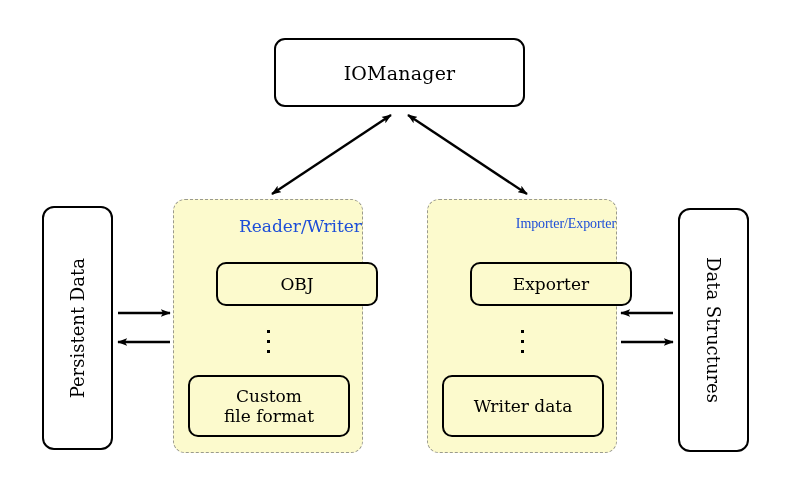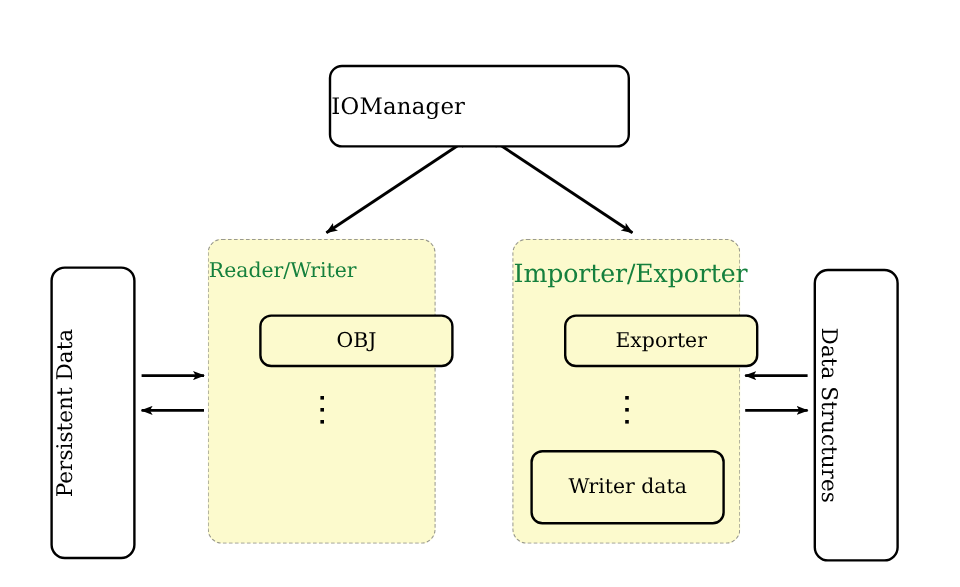--- a/index.html
+++ b/index.html
@@ -13,23 +13,23 @@
     height: 489px;
     background: #ffffff;
     font-family: "DejaVu Serif", "Liberation Serif", serif;
     overflow: hidden;
   }
   .node {
     position: absolute;
     box-sizing: border-box;
     display: flex;
     align-items: center;
+    justify-content: center;
     text-align: center;
     color: #000000;
-    margin-top: 16px;
   }
 
   
   #io-manager {
     left: 274px;
     top: 38px;
     width: 251px;
     height: 69px;
     border: 2.4px solid #000000;
     border-radius: 11px;
@@ -85,28 +85,29 @@
     left: 427px;
     top: 199px;
     width: 190px;
     height: 254px;
   }
   .group-title {
     position: absolute;
     left: 0;
     right: 0;
     top: 16px;
-    text-align: left;
+    text-align: right;
     font-size: 17px;
-    color: #15803d;
+    color: #1d4ed8;
     white-space: nowrap;
   }
   #importer-exporter-panel .group-title {
-    font-size: 21px;
+    font-size: 14px;
     letter-spacing: -0.1px;
+    font-family: Liberation Serif, serif;
   }
 
   
   .item-box {
     position: absolute;
     box-sizing: border-box;
     display: flex;
     align-items: center;
     justify-content: center;
     text-align: center;
@@ -217,20 +218,26 @@
     <div class="item-box item-first">
       <span>OBJ</span>
     </div>
 
     <div class="vdots">
       <span></span>
       <span></span>
       <span></span>
     </div>
 
+    <div class="item-box item-last">
+      <span>
+        <span>Custom</span><br>
+        <span>file format</span>
+      </span>
+    </div>
   </div>
 
   <div class="group-panel" id="importer-exporter-panel">
     <div class="group-title">Importer/Exporter</div>
 
     <div class="item-box item-first">
       <span>Exporter</span>
     </div>
 
     <div class="vdots">

